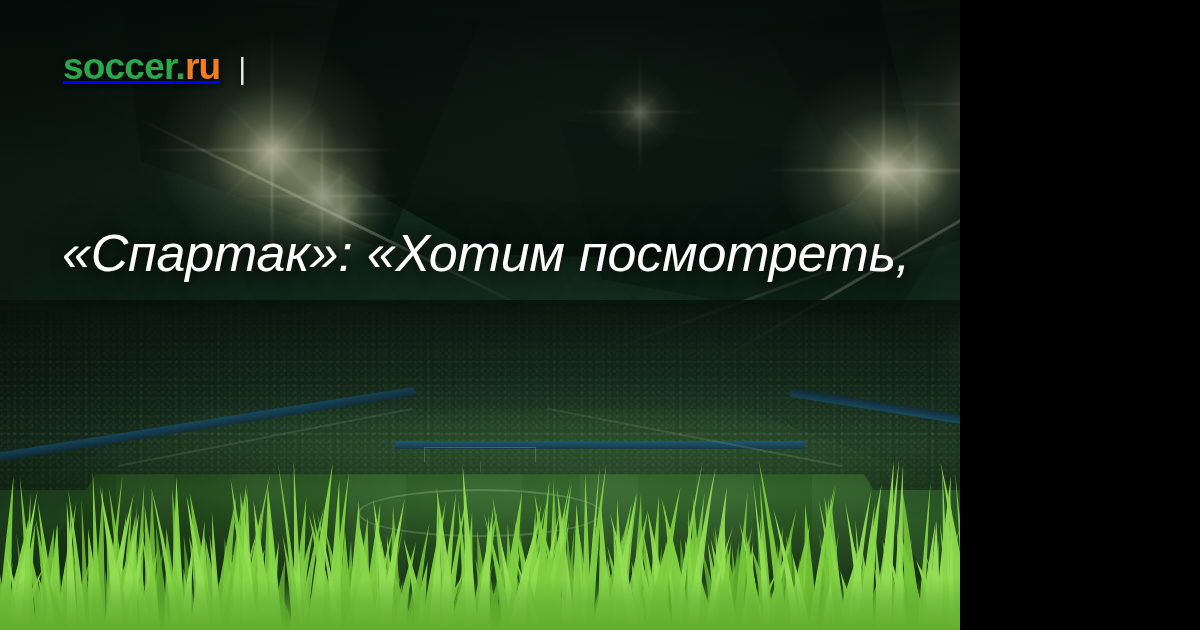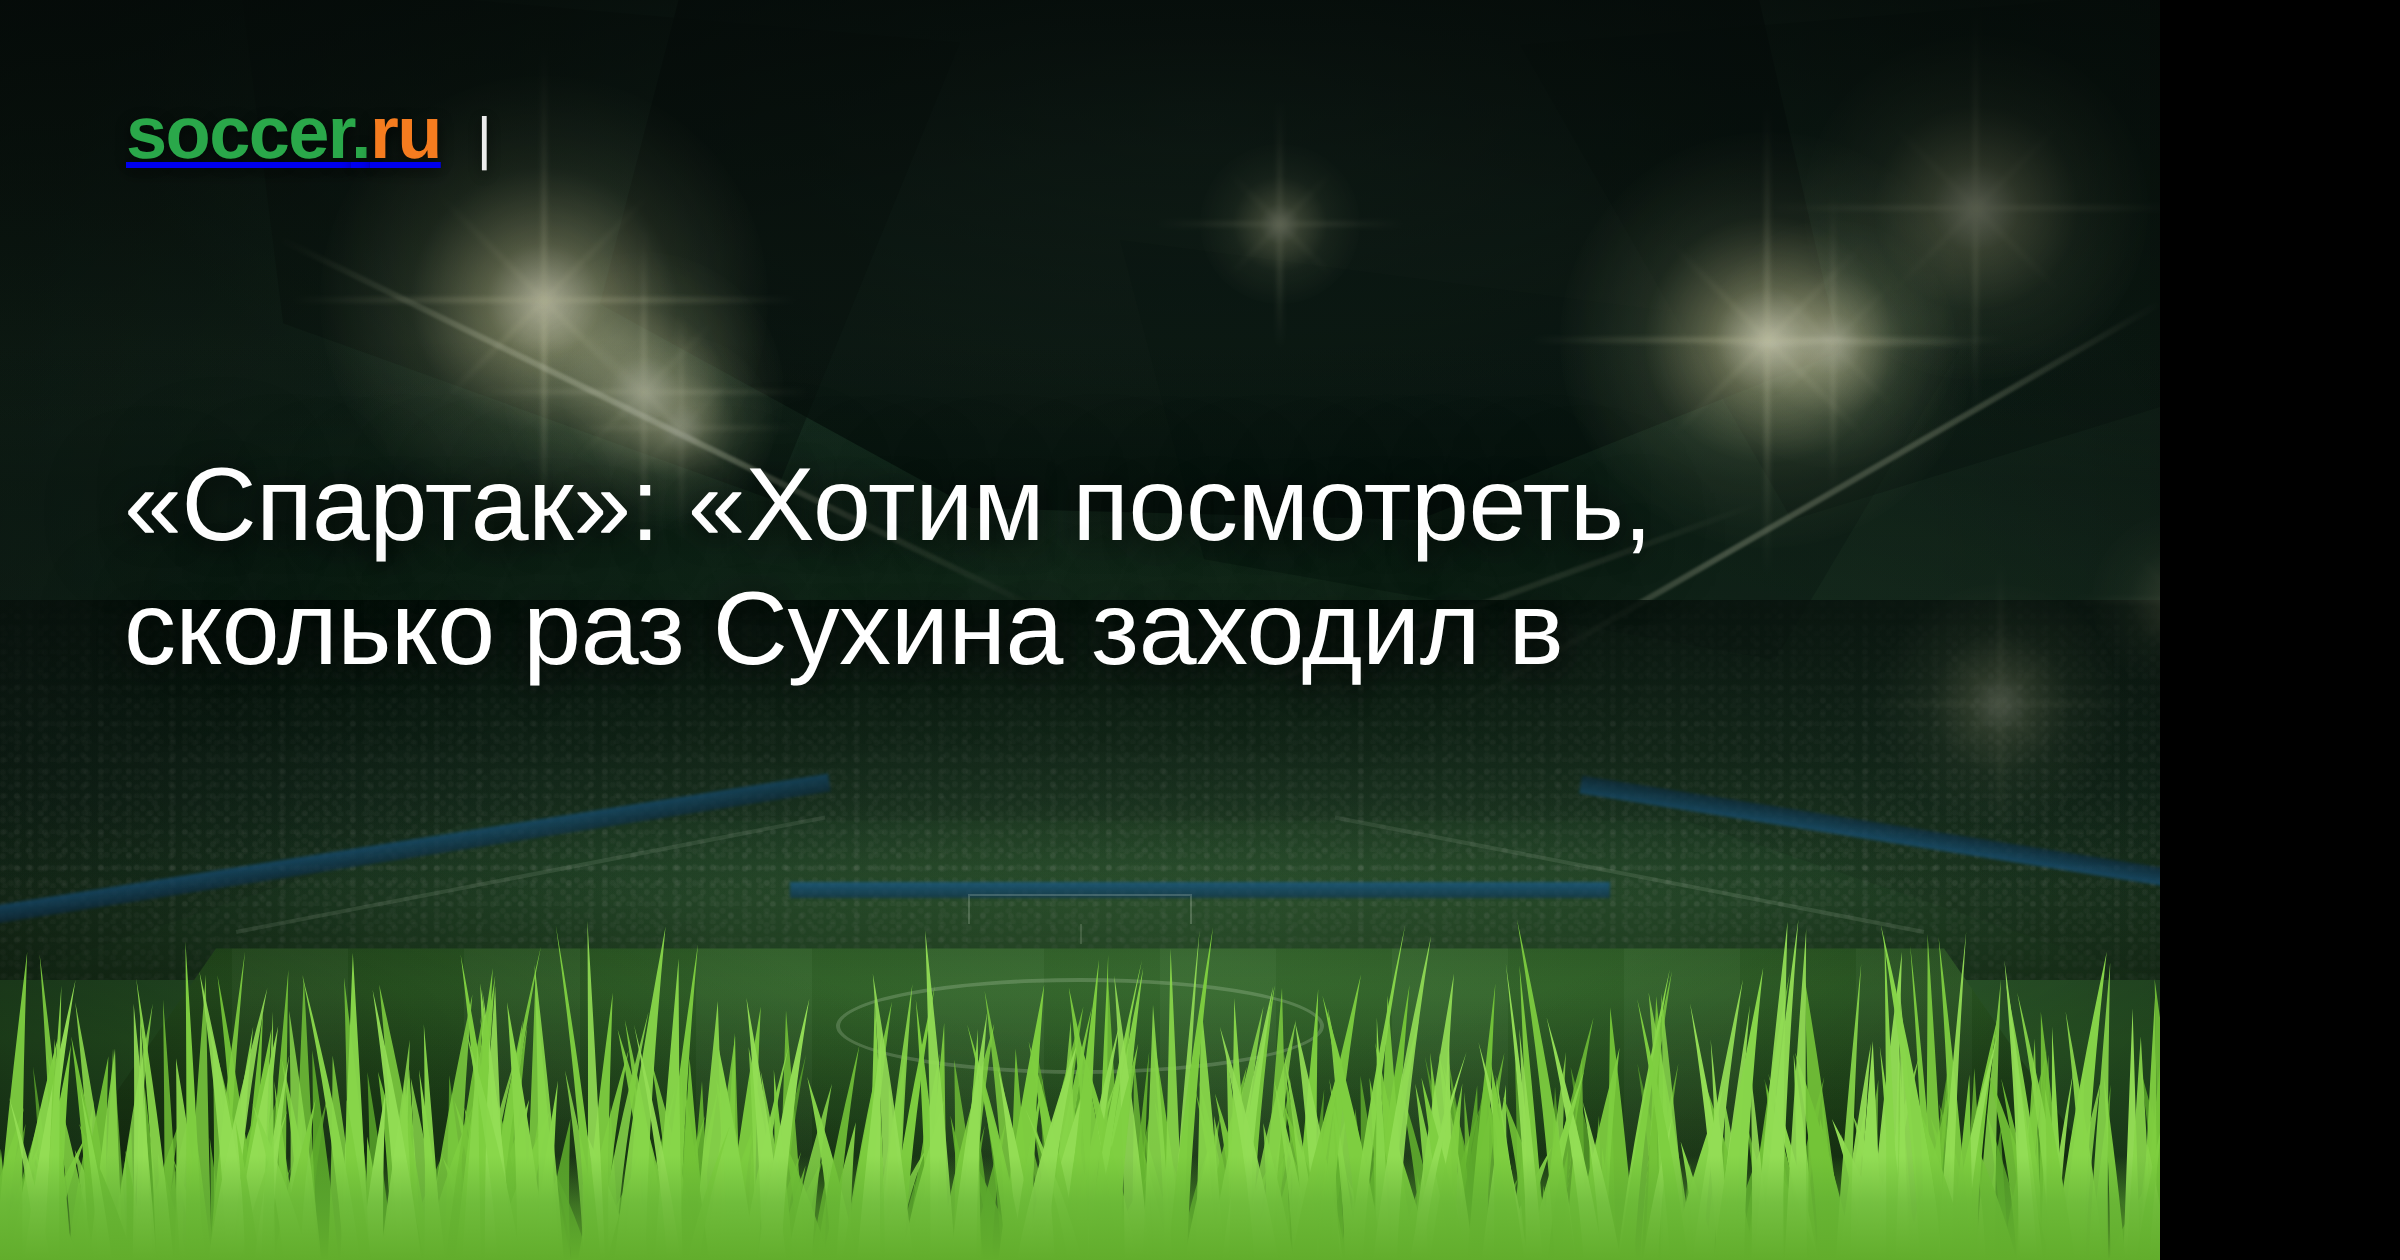--- a/index.html
+++ b/index.html
@@ -3,21 +3,21 @@
 <meta charset="utf-8">
 <title>soccer.ru — Главные новости</title>
 <style>
   html, body {
     margin: 0;
     padding: 0;
     background: #000;
   }
   #card {
     position: relative;
-    width: 1080px;
+    width: 960px;
     height: 630px;
     overflow: hidden;
     font-family: "Liberation Sans", "DejaVu Sans", sans-serif;
     background: #0b150f;
     user-select: none;
   }
 
   
   .bg-layer { position: absolute; inset: 0; }
 
@@ -213,20 +213,21 @@
     left: 62px;
     top: 222px;
     width: 900px;
     margin: 0;
     color: #ffffff;
     font-size: 52px;
     font-weight: 400;
     line-height: 62px;
     letter-spacing: -0.2px;
     text-shadow: 0 2px 14px rgba(0,0,0,0.75), 0 0 42px rgba(0,0,0,0.5);
+    font-style: italic;
   }
 </style>
 </head>
 <body>
 
 <div id="card">
 
   <div class="bg-layer bg-base"></div>
   <div class="bg-layer bg-haze"></div>
 
@@ -326,21 +327,21 @@
 
   <div class="vignette"></div>
   <div class="top-darken"></div>
   <div class="text-scrim"></div>
 
   <div class="header">
     <a class="logo" href="#"><span class="soccer">soccer</span><span class="dot">.</span><span class="ru">ru</span></a>
     <span class="divider">|</span>
   </div>
 
-  <h1 class="headline"><span>«Спартак»: «Хотим посмотреть,</span><br><span>сколько раз Сухина заходил в</span><br></h1>
+  <h1 class="headline"><span>«Спартак»: «Хотим посмотреть,</span><br><br></h1>
 
   <div class="grass">
     <svg id="grass-svg" width="1200" height="175" viewBox="0 0 1200 175" preserveAspectRatio="none">
         <g>
           <path d="M592.4,179 Q590.4,149.1 580.8,112.4 Q595.5,149.1 601.6,179 Z" fill="#5ca82b" opacity="0.7476310042943806"></path>
           <path d="M869.6,179 Q875.4,153.5 887.3,122.4 Q883.4,153.5 883.9,179 Z" fill="#68b830" opacity="0.7402592172194272"></path>
           <path d="M105.0,179 Q109.5,140.3 120.4,93.0 Q113.7,140.3 112.4,179 Z" fill="#5ca82b" opacity="0.8152051765751094"></path>
           <path d="M246.0,179 Q245.5,159.7 240.1,136.0 Q251.4,159.7 256.5,179 Z" fill="#68b830" opacity="0.9043639893922955"></path>
           <path d="M698.8,179 Q703.3,158.5 713.5,133.4 Q708.3,158.5 707.8,179 Z" fill="#68b830" opacity="0.7572898069676012"></path>
           <path d="M364.5,179 Q364.2,136.5 358.1,84.5 Q372.1,136.5 378.6,179 Z" fill="#74c438" opacity="0.7974179775733501"></path>

